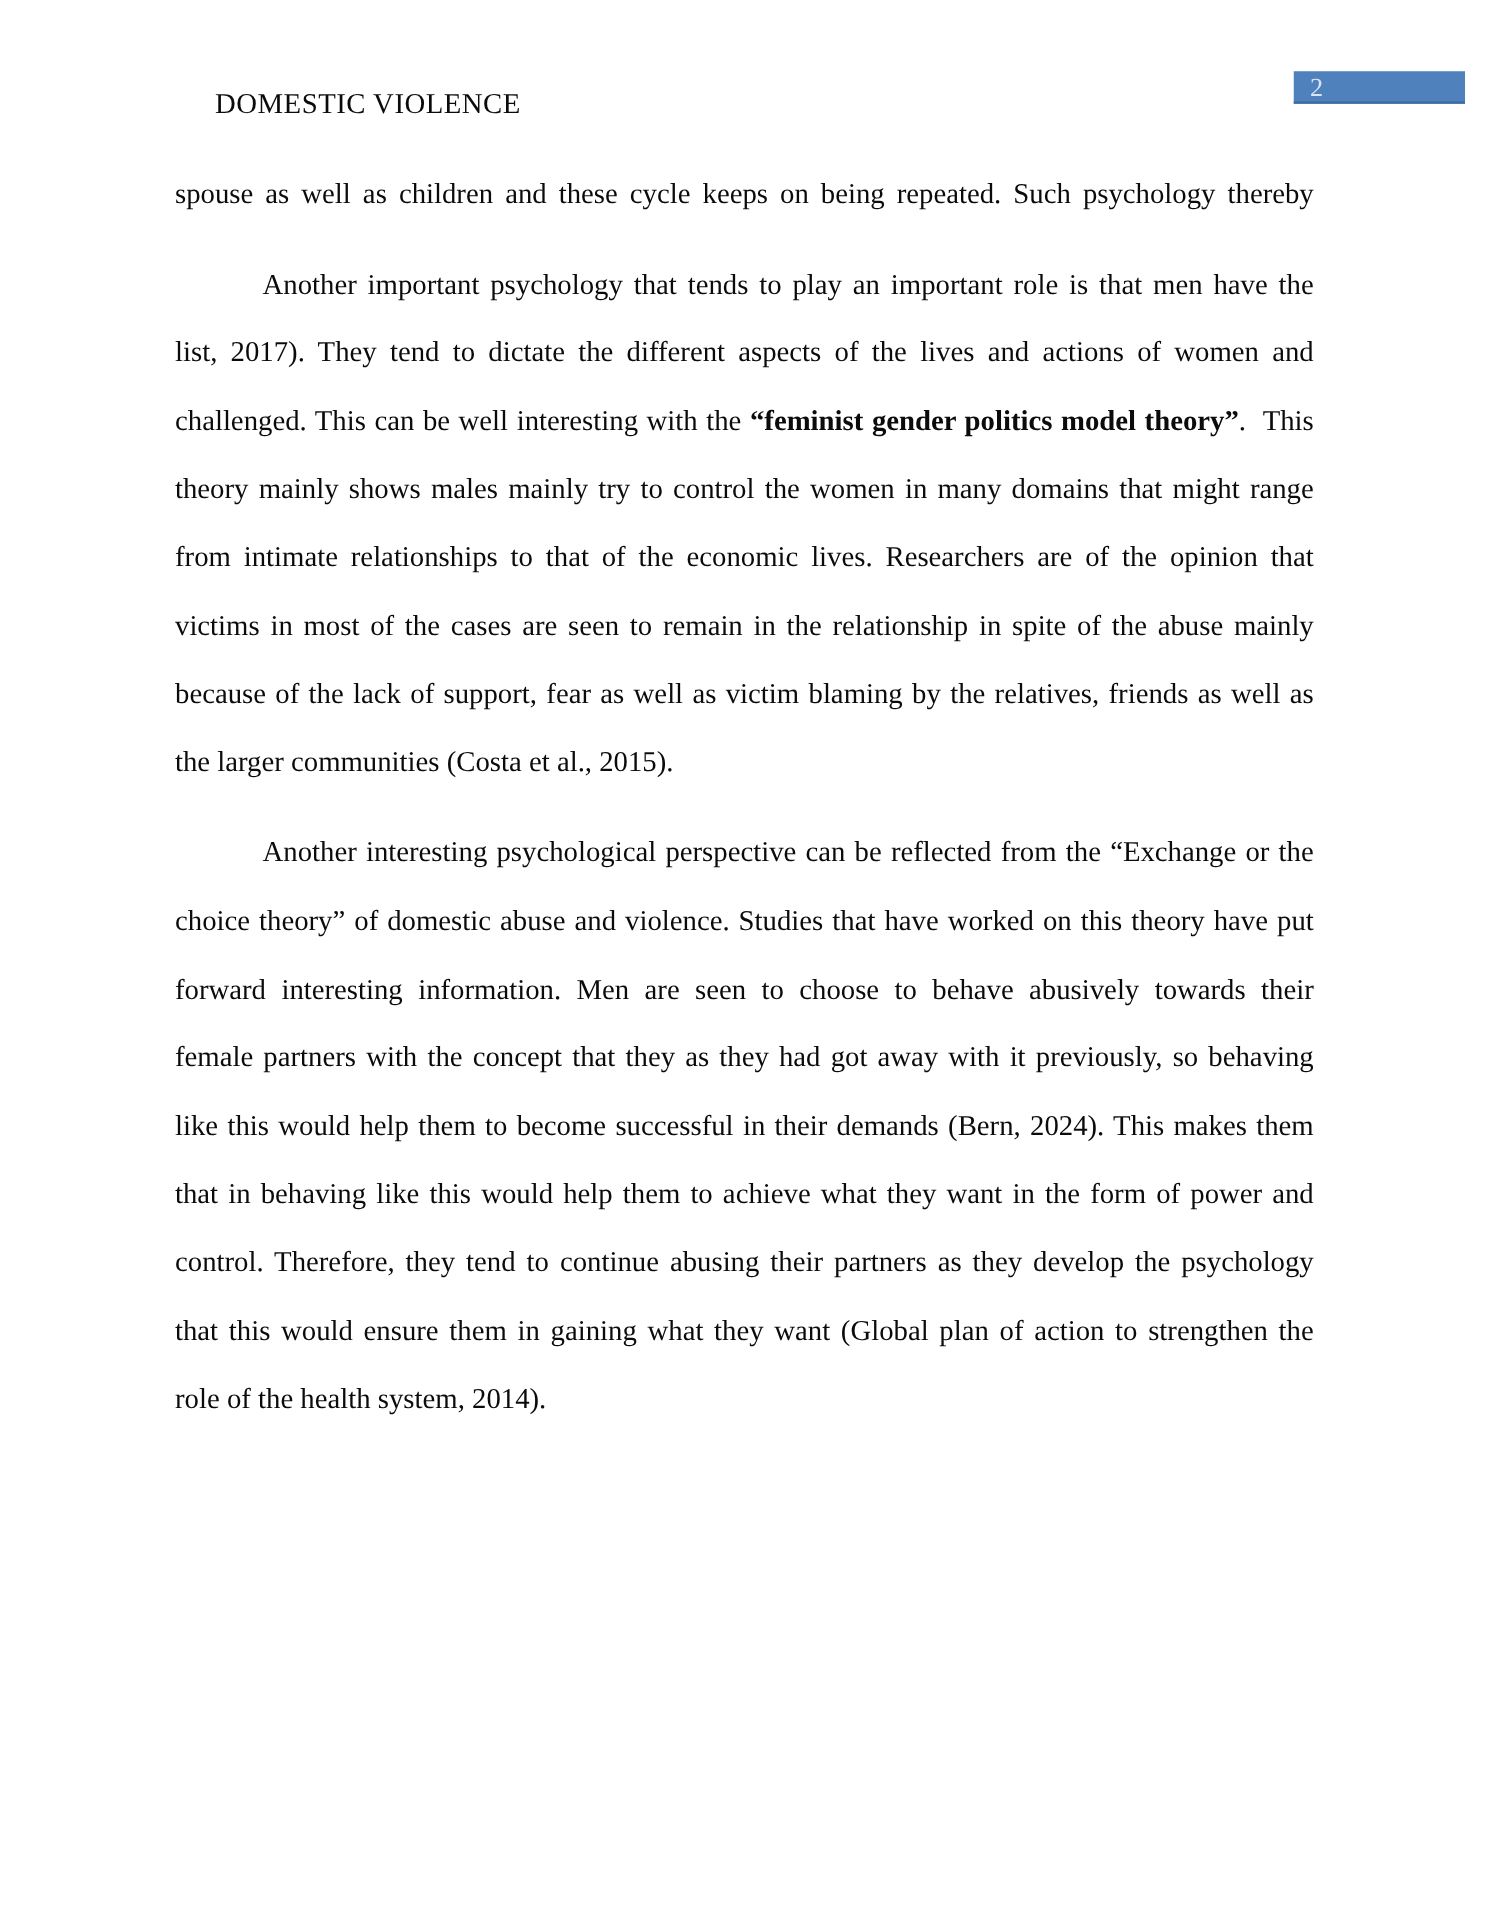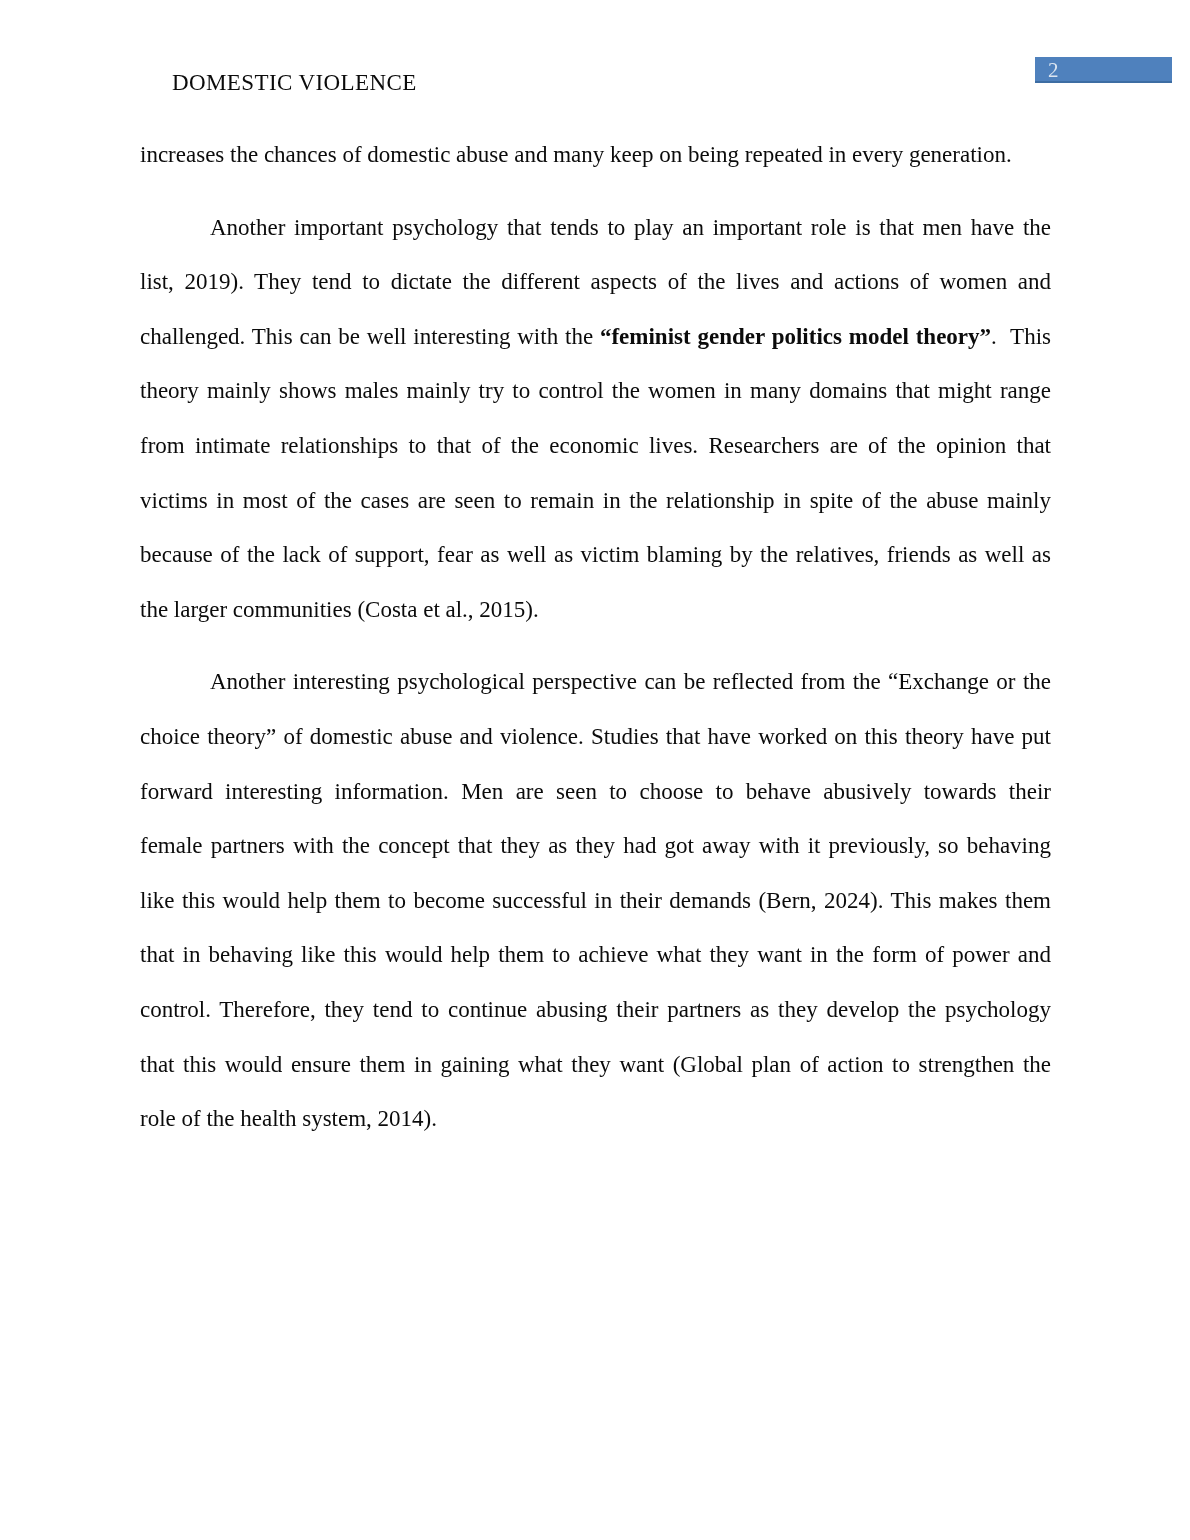--- a/index.html
+++ b/index.html
@@ -57,25 +57,25 @@
   .bold-italic { font-weight: bold; }
 </style>
 </head>
 <body>
 
 <div class="page">
   <div class="page-number-badge">2</div>
   <div class="running-head">DOMESTIC VIOLENCE</div>
   <div class="document-body">
       <div class="paragraph">
-        <div class="line last">increases the chances of domestic abuse and many keep on being repeated in every generation.</div>
+        <div class="line">spouse as well as children and these cycle keeps on being repeated. Such psychology thereby</div>
       </div>
       <div class="paragraph">
         <div class="line indent">Another important psychology that tends to play an important role is that men have the</div>
-        <div class="line">list, 2019). They tend to dictate the different aspects of the lives and actions of women and</div>
+        <div class="line">list, 2017). They tend to dictate the different aspects of the lives and actions of women and</div>
         <div class="line"><span>challenged. This can be well interesting with the </span><span class="bold-italic">“feminist gender politics model theory”</span><span>.&nbsp; This</span></div>
         <div class="line">theory mainly shows males mainly try to control the women in many domains that might range</div>
         <div class="line">from intimate relationships to that of the economic lives. Researchers are of the opinion that</div>
         <div class="line">victims in most of the cases are seen to remain in the relationship in spite of the abuse mainly</div>
         <div class="line">because of the lack of support, fear as well as victim blaming by the relatives, friends as well as</div>
         <div class="line last">the larger communities (Costa et al., 2015).</div>
       </div>
       <div class="paragraph">
         <div class="line indent">Another interesting psychological perspective can be reflected from the “Exchange or the</div>
         <div class="line">choice theory” of domestic abuse and violence. Studies that have worked on this theory have put</div>

